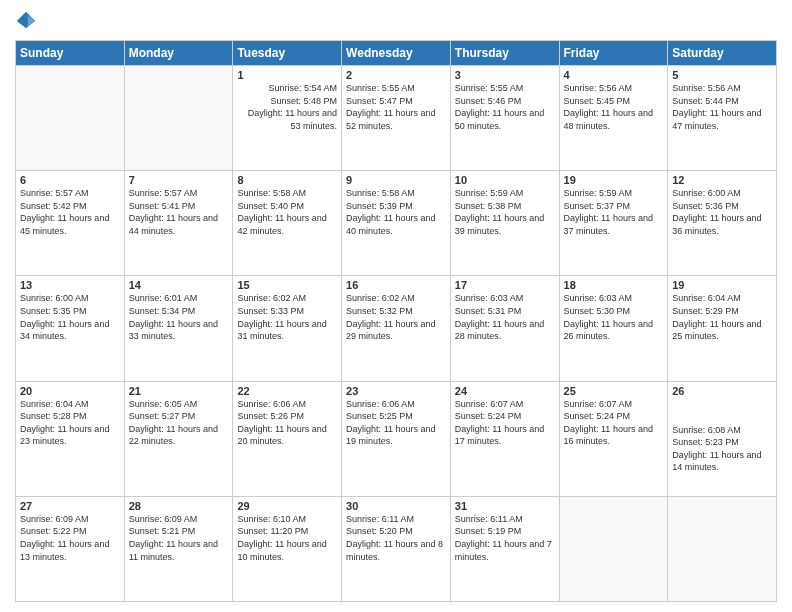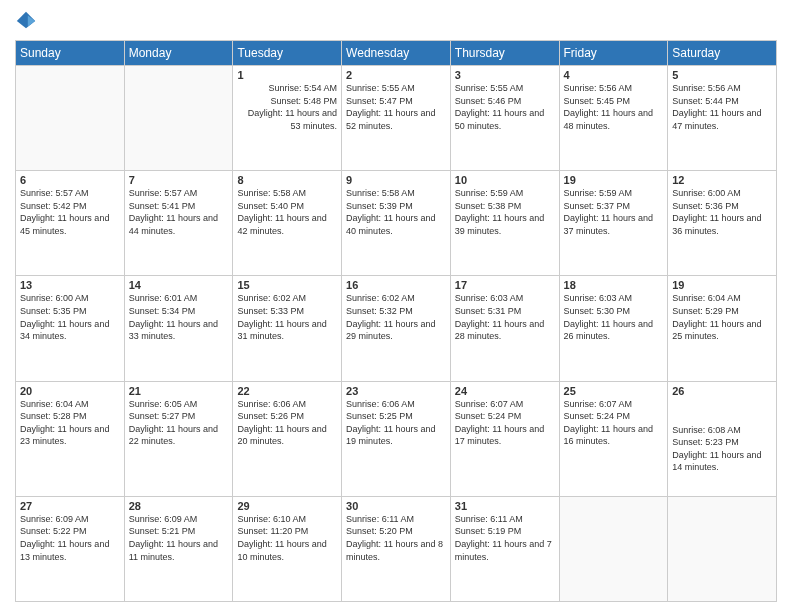--- a/index.html
+++ b/index.html
@@ -58,21 +58,21 @@
       flex: 1;
       border: 1px solid #ccc;
       border-collapse: collapse;
       width: 100%;
       table-layout: fixed;
     }
     .calendar th {
       background-color: #2e75b6;
       color: #fff;
       font-size: 12px;
-      font-weight: normal;
+      font-weight: bold;
       padding: 5px 4px;
       border: 1px solid #ccc;
       text-align: left;
     }
     .calendar td {
       border: 1px solid #ccc;
       vertical-align: top;
       padding: 3px 4px;
       font-size: 9.5px;
       color: #333;

